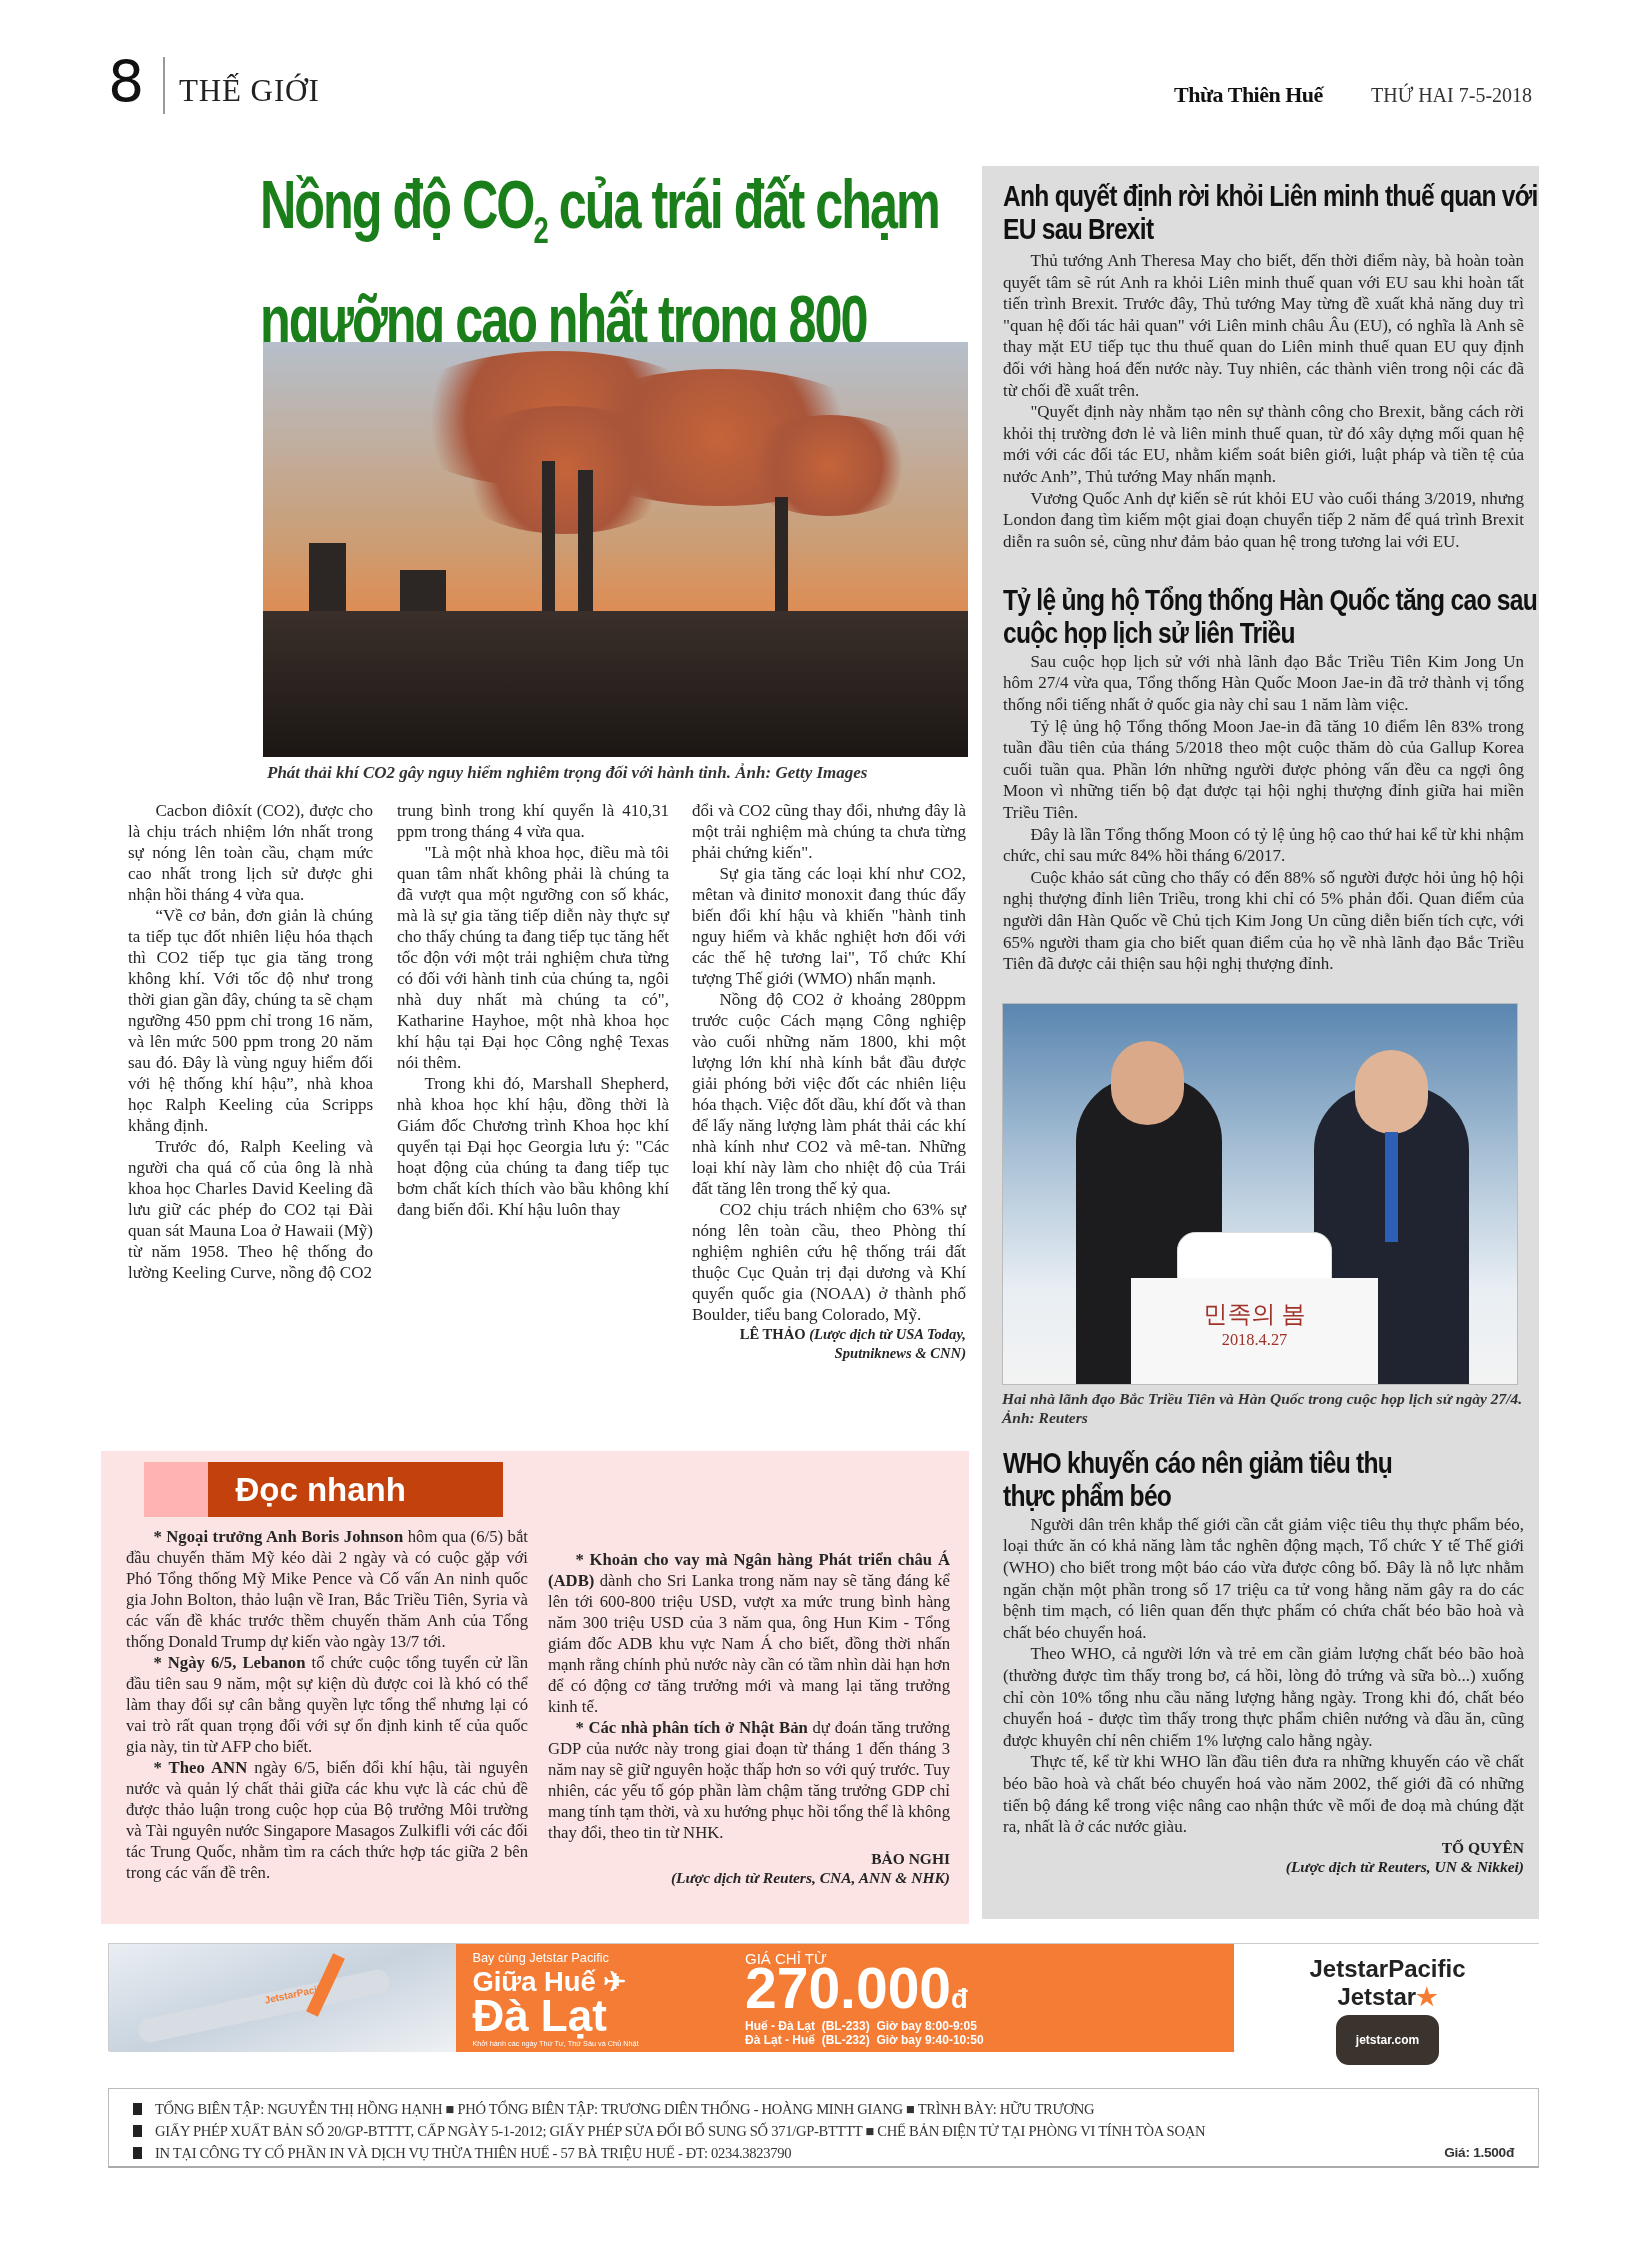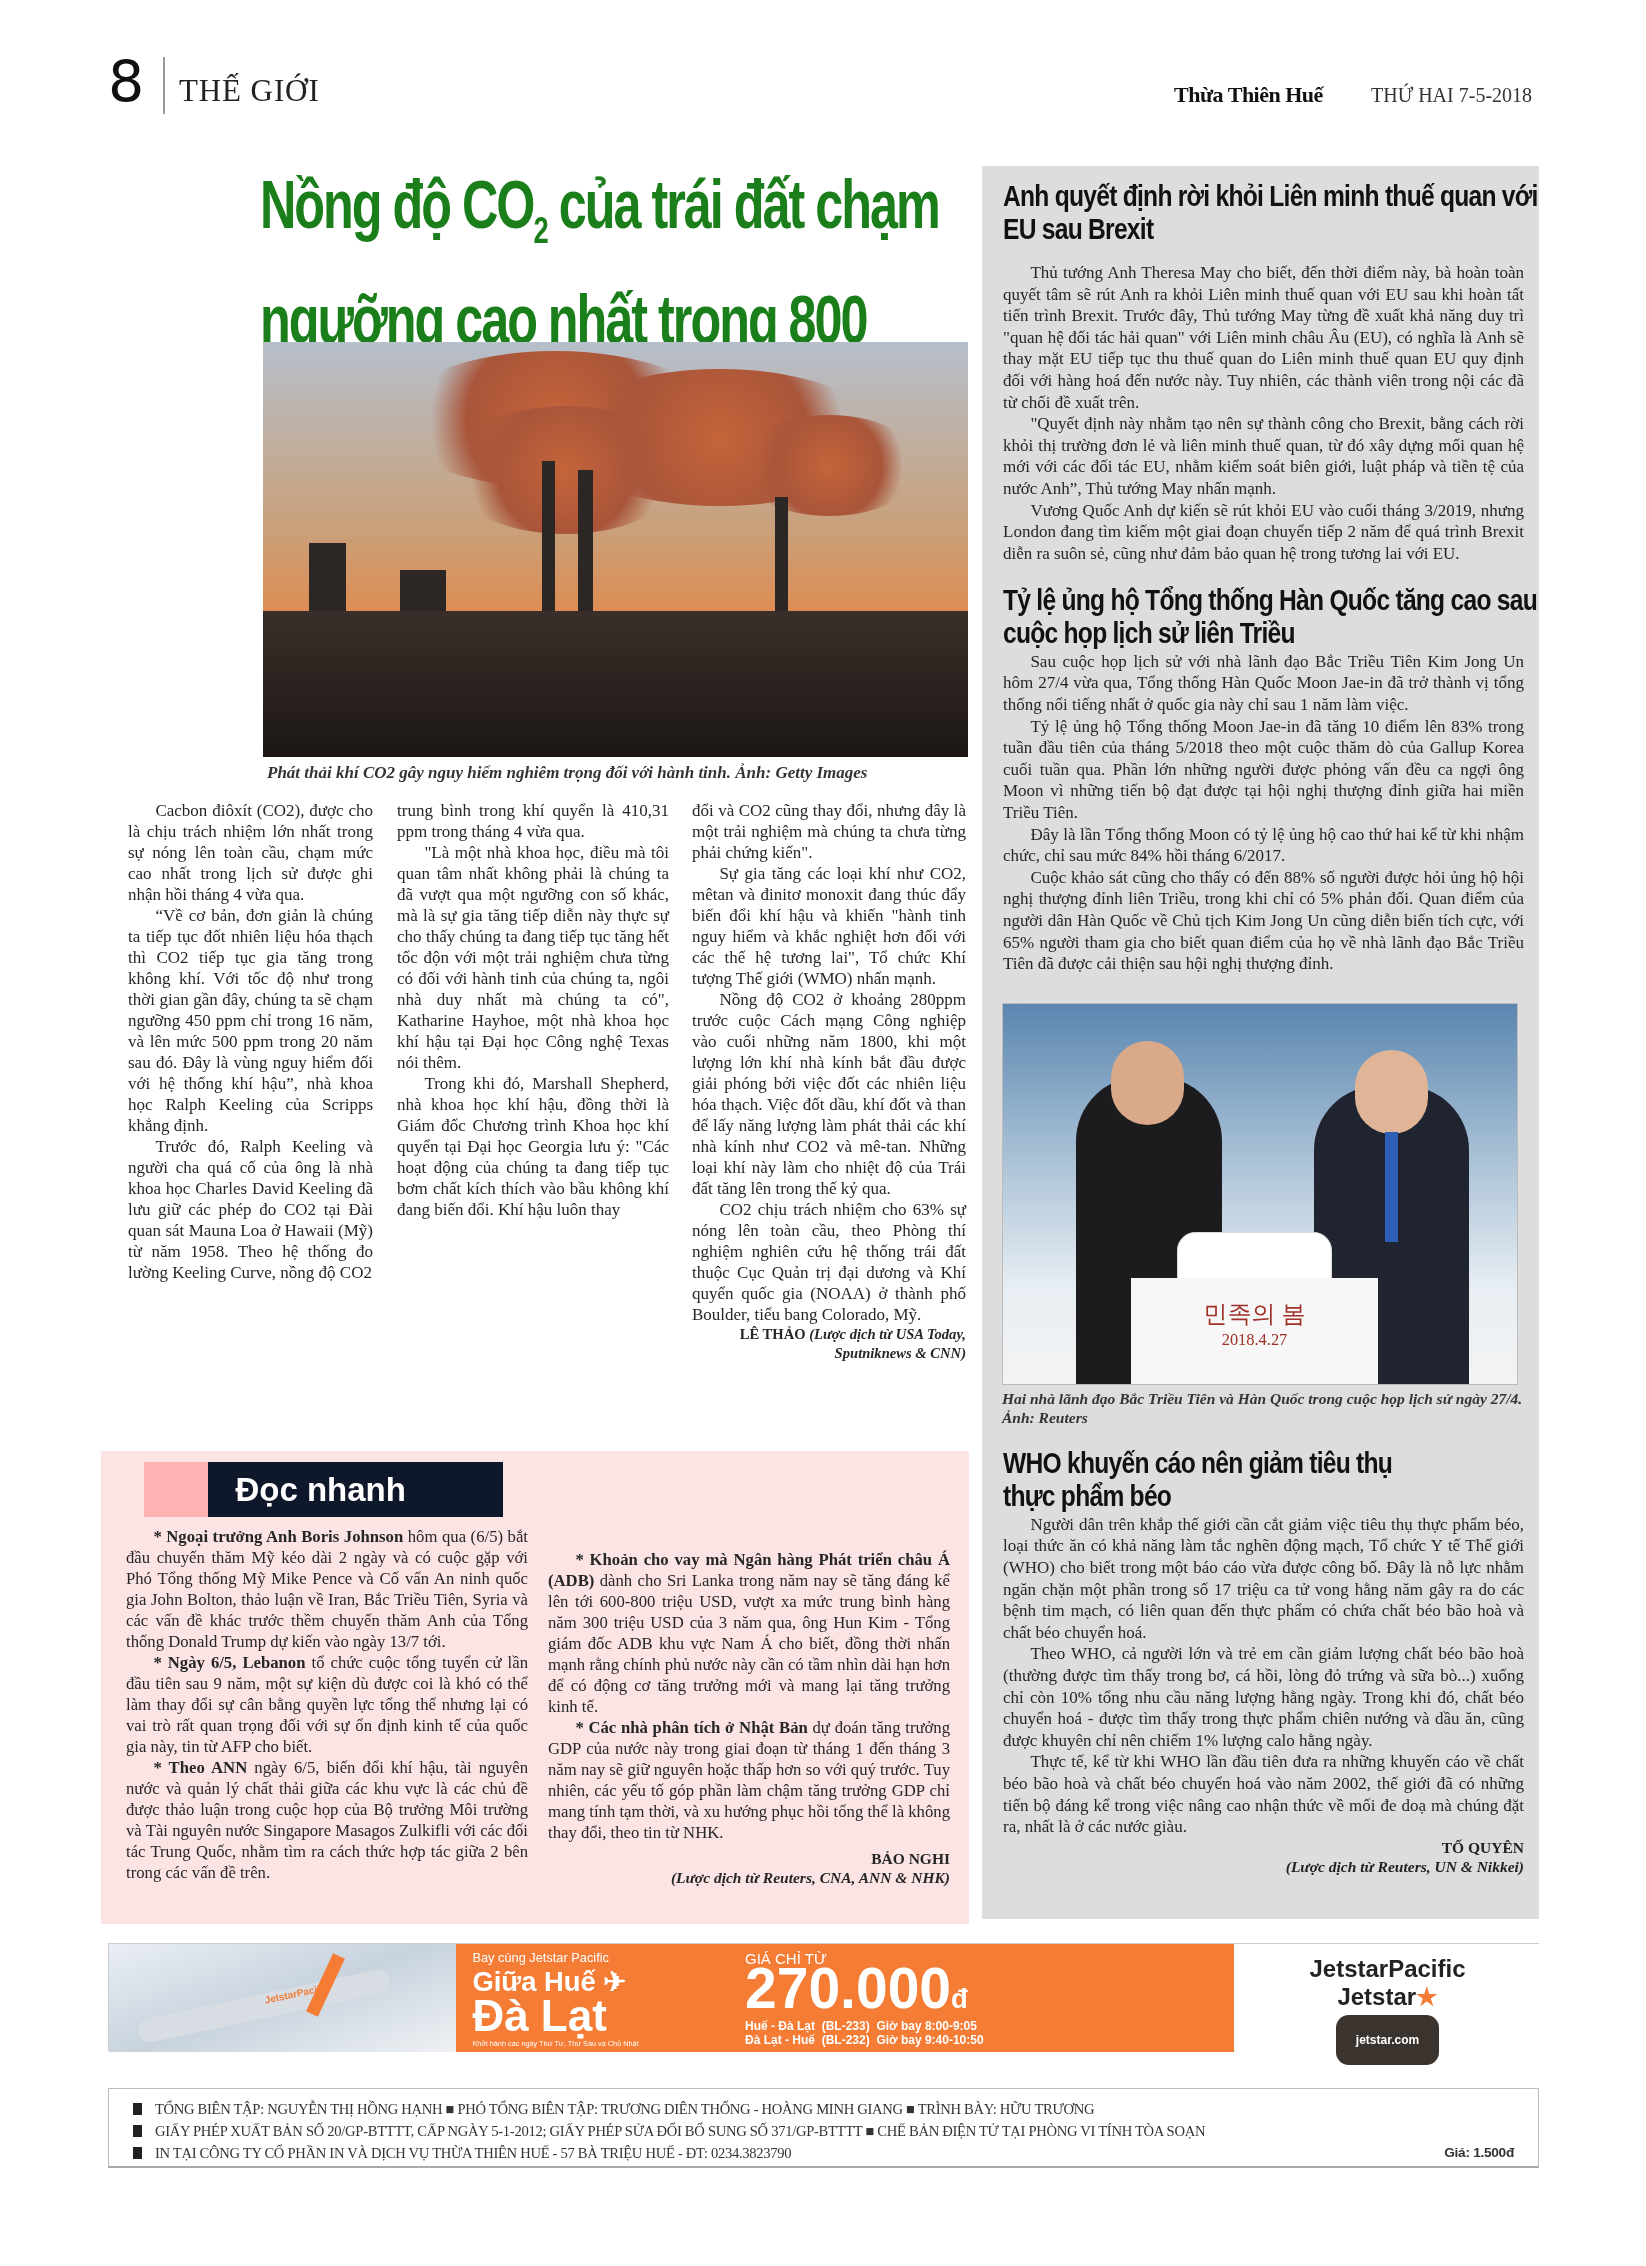--- a/index.html
+++ b/index.html
@@ -25,21 +25,21 @@
   .credit{text-align:right;font-weight:bold;font-size:14.6px;line-height:19px}
   .credit i{font-style:italic}
   .right{left:982px;top:166px;width:557px;height:1753px;background:#dddddd}
   .rh{font-family:"Liberation Sans",sans-serif;font-weight:bold;font-size:30px;line-height:33px;color:#111;letter-spacing:-0.9px;transform:scaleX(.82);transform-origin:left top;width:676px}
   .rcol{font-size:17px;line-height:21.6px;text-align:justify;color:#262626}
   .rcol p{text-indent:27.4px}
   .photo2{left:1002px;top:1003px;width:516px;height:382px;background:linear-gradient(180deg,#5b86b0 0%,#a9c1d6 40%,#e8eef3 75%,#f3f3f3 100%);overflow:hidden;border:0.9px solid #bbb}
   .cap2{left:1002px;top:1389px;width:521px;font-size:15.5px;font-style:italic;font-weight:bold;line-height:19px;color:#333}
   .quick{left:101px;top:1451px;width:868px;height:473px;background:#fce4e4}
   .qtab-l{left:144px;top:1462px;width:64px;height:55px;background:#ffb3b3}
-  .qtab{left:208px;top:1462px;width:295px;height:55px;background:#0f172a;color:#fff;font-family:"Liberation Sans",sans-serif;font-weight:bold;font-size:33px;line-height:55px;padding-left:27.4px;transform-origin:left top}
+  .qtab{left:208px;top:1462px;width:295px;height:55px;background:#c2410c;color:#fff;font-family:"Liberation Sans",sans-serif;font-weight:bold;font-size:33px;line-height:55px;padding-left:27.4px;transform-origin:left top}
   .qcol{font-size:16.7px;line-height:21px;text-align:justify;color:#262626}
   .qcol p{text-indent:27.4px}
   .ad{left:108px;top:1943px;width:1431px;height:108px;border:0.9px solid #ccc;background:#fff}
   .ad-plane{position:absolute;left:0;top:0;width:347px;height:108px;background:linear-gradient(160deg,#e9eef3 0%,#c8d3de 50%,#eef1f4 100%)}
   .ad-orange{position:absolute;left:347px;top:0;width:778px;height:108px;background:#f47c35;color:#fff;font-family:"Liberation Sans",sans-serif}
   .ad-logo{position:absolute;left:1126px;top:0;width:305px;height:108px;background:#fff;text-align:center;font-family:"Liberation Sans",sans-serif;font-weight:bold}
   .footer{left:108px;top:2088px;width:1431px;height:80px;border:0.9px solid #bbb;border-bottom:2.7px solid #aaa;font-size:14.6px;line-height:22px;color:#333;padding:9.1px 24px;letter-spacing:-0.3px}
   .footer .sq{display:inline-block;width:9.1px;height:12px;background:#222;margin-right:12.8px;vertical-align:-0.9px}
   b.b{font-weight:bold}
 </style>
@@ -86,21 +86,21 @@
   <div class="credit">
     <span>LÊ THẢO</span>
     <i>(Lược dịch từ USA Today, Sputniknews &amp; CNN)</i>
   </div>
 </div>
 
 <div class="abs right"></div>
 
 <div class="abs" style="left:1003px;top:179px;width:521px">
   <div class="rh">Anh quyết định rời khỏi Liên minh thuế quan với EU sau Brexit</div>
-  <div class="rcol" style="margin-top:17px">
+  <div class="rcol" style="margin-top:5px">
     <p>Thủ tướng Anh Theresa May cho biết, đến thời điểm này, bà hoàn toàn quyết tâm sẽ rút Anh ra khỏi Liên minh thuế quan với EU sau khi hoàn tất tiến trình Brexit. Trước đây, Thủ tướng May từng đề xuất khả năng duy trì "quan hệ đối tác hải quan" với Liên minh châu Âu (EU), có nghĩa là Anh sẽ thay mặt EU tiếp tục thu thuế quan do Liên minh thuế quan EU quy định đối với hàng hoá đến nước này. Tuy nhiên, các thành viên trong nội các đã từ chối đề xuất trên.</p>
     <p>"Quyết định này nhằm tạo nên sự thành công cho Brexit, bằng cách rời khỏi thị trường đơn lẻ và liên minh thuế quan, từ đó xây dựng mối quan hệ mới với các đối tác EU, nhằm kiểm soát biên giới, luật pháp và tiền tệ của nước Anh”, Thủ tướng May nhấn mạnh.</p>
     <p>Vương Quốc Anh dự kiến sẽ rút khỏi EU vào cuối tháng 3/2019, nhưng London đang tìm kiếm một giai đoạn chuyển tiếp 2 năm để quá trình Brexit diễn ra suôn sẻ, cũng như đảm bảo quan hệ trong tương lai với EU.</p>
   </div>
 </div>
 
 <div class="abs" style="left:1003px;top:583px;width:521px">
   <div class="rh">Tỷ lệ ủng hộ Tổng thống Hàn Quốc tăng cao sau cuộc họp lịch sử liên Triều</div>
   <div class="rcol" style="margin-top:1.8px">
     <p>Sau cuộc họp lịch sử với nhà lãnh đạo Bắc Triều Tiên Kim Jong Un hôm 27/4 vừa qua, Tổng thống Hàn Quốc Moon Jae-in đã trở thành vị tổng thống nổi tiếng nhất ở quốc gia này chỉ sau 1 năm làm việc.</p>

